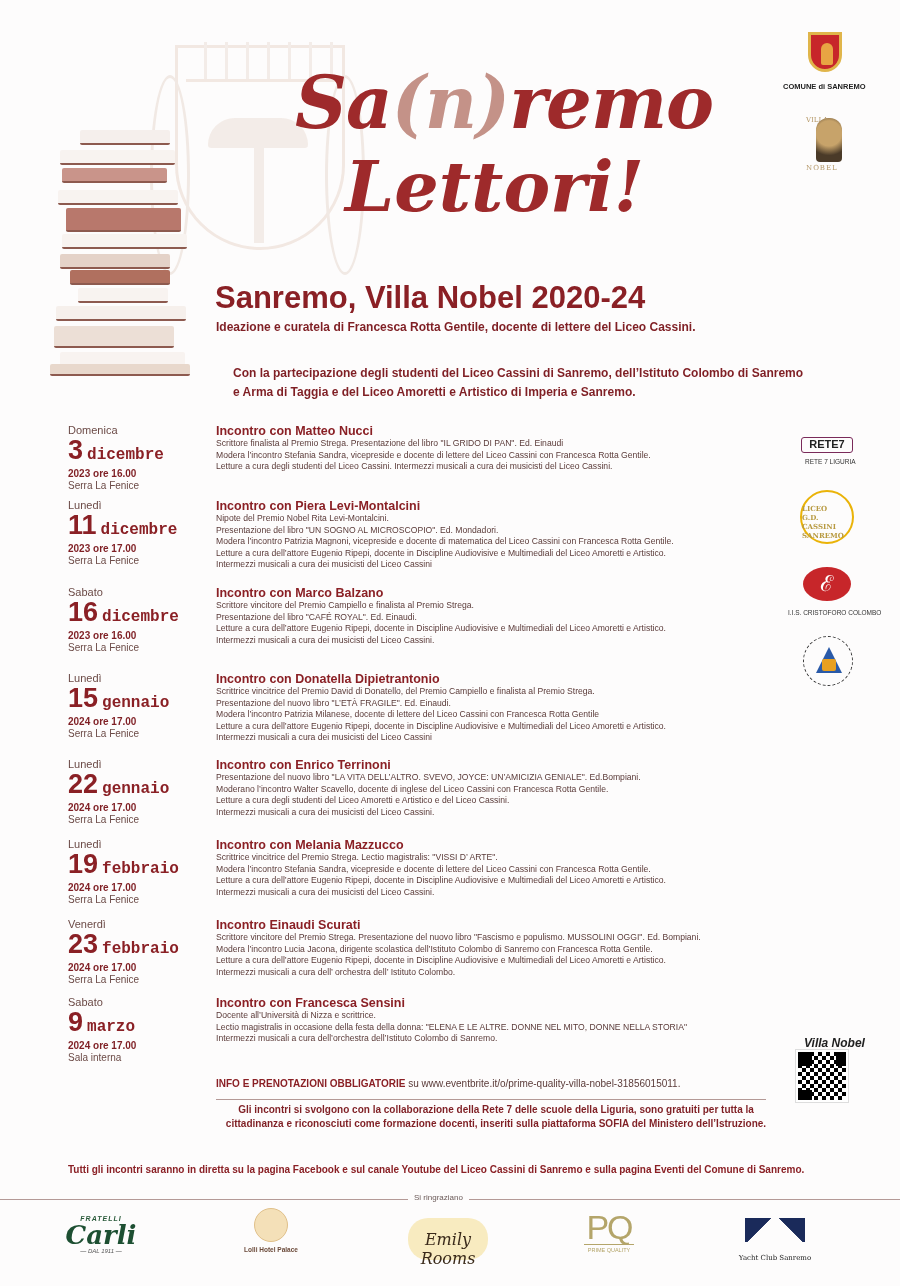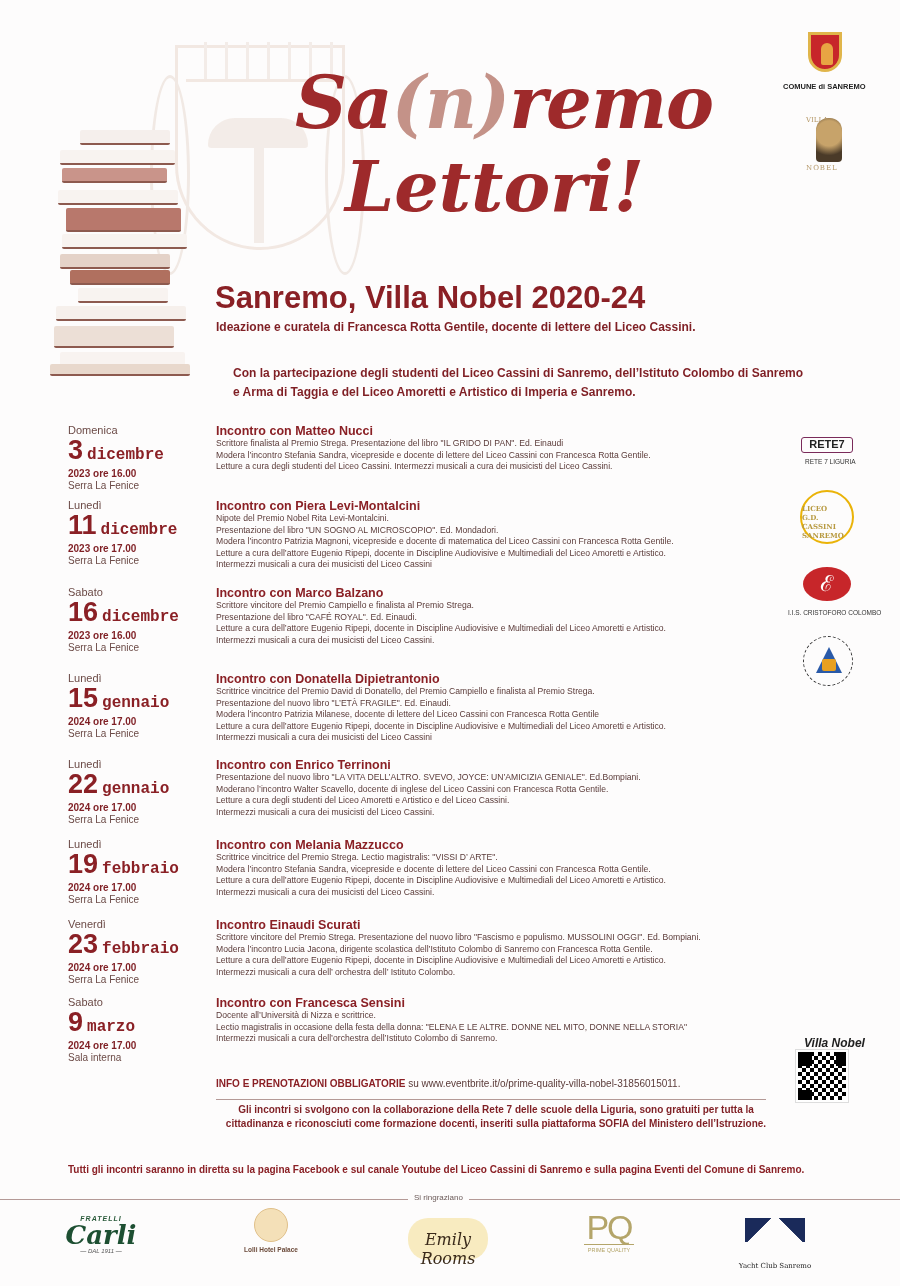--- a/index.html
+++ b/index.html
@@ -76,21 +76,21 @@
   .sp { position: absolute; text-align: center; }
   .carli-top { font-size: 7px; color: #2a5a3a; letter-spacing: 1px; font-weight: bold; }
   .carli-main { font-family: "DejaVu Serif", serif; font-size: 26px; font-weight: bold; color: #1d4f32; line-height: 26px; }
   .carli-sub { font-size: 6px; color: #555; }
   .lolli-mark { width: 34px; height: 34px; margin: 0 auto; border-radius: 50%; background: #f4e0b8; border: 1px solid #e0c08a; }
   .lolli-txt { font-size: 6.5px; color: #6b4a3a; font-weight: bold; margin-top: 4px; }
   .emily { width: 80px; height: 42px; background: #f8ebc0; border-radius: 20px; font-family: "DejaVu Serif", serif; font-style: italic; font-size: 16px; color: #3a2a1a; padding-top: 12px; }
   .pq { font-size: 34px; color: #b4a56a; font-weight: normal; line-height: 34px; letter-spacing: -2px; }
   .pq-sub { font-size: 5.5px; color: #b4a56a; border-top: 1px solid #b4a56a; padding-top: 2px; }
   .yacht-flags { width: 60px; height: 24px; margin: 0 auto; background: linear-gradient(135deg, #1a2a5a 48%, transparent 50%) 0 0/30px 24px no-repeat, linear-gradient(225deg, #1a2a5a 48%, transparent 50%) 30px 0/30px 24px no-repeat; }
-  .yacht-txt { font-family: "DejaVu Serif", serif; font-size: 7px; color: #222; margin-top: 20px; }
+  .yacht-txt { font-family: "DejaVu Serif", serif; font-size: 7px; color: #222; margin-top: 12px; }
 </style>
 </head>
 <body>
 
 <div class="abs crest">
   <div class="crown"></div>
   <div class="tree"></div>
   <div class="trunk"></div>
 </div>
 <div class="abs laurel" style="left:150px;top:75px;"></div>

